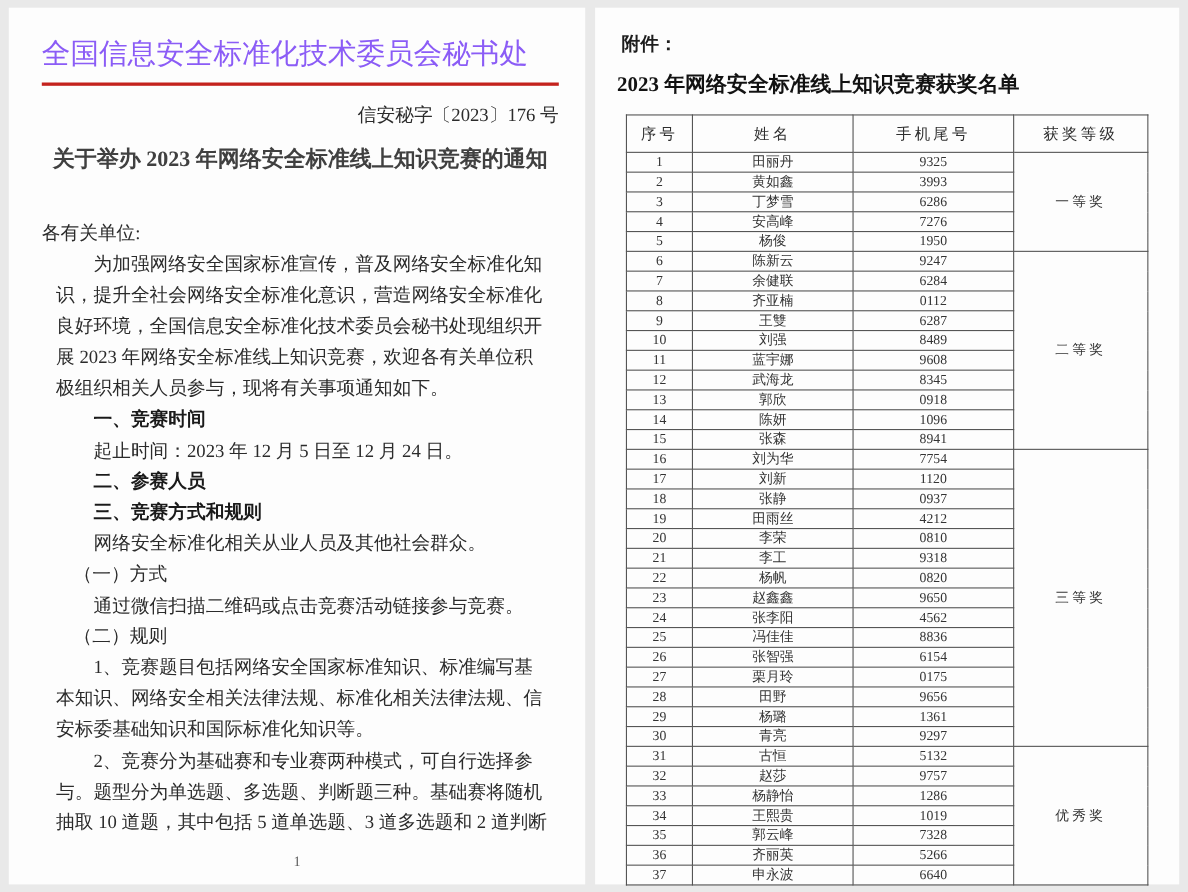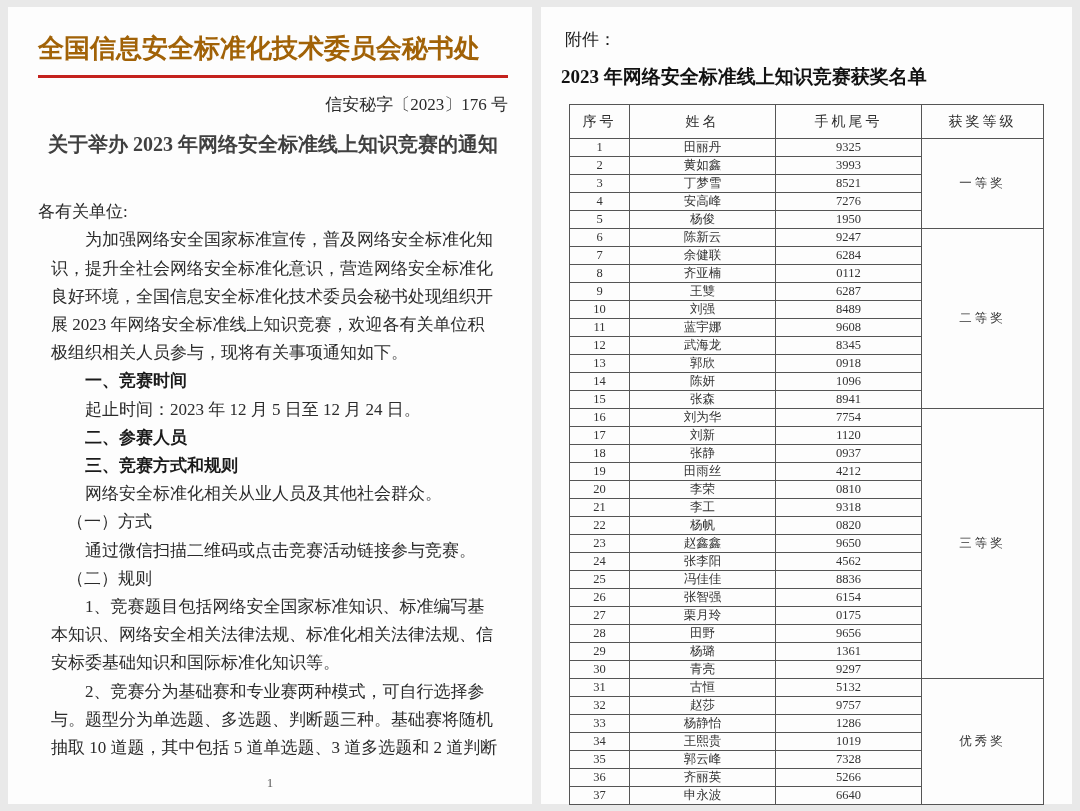--- a/index.html
+++ b/index.html
@@ -7,42 +7,42 @@
     position:relative;width:1080px;height:811px;overflow:hidden;
     background:#e9e9e9;
     font-family:"Liberation Serif","DejaVu Serif",serif;
   }
   .page{position:absolute;top:7px;height:797px;background:#fdfdfd;box-sizing:border-box;}
   .page-left{left:8px;width:524px;padding:0 24px 0 30px;}
   .page-right{left:541px;width:531px;padding:0 20px;}
 
   
   .red-title{
-    margin-top:24px;color:#a16207;font-weight:bold;font-size:26px;
+    margin-top:24px;color:#8b5cf6;font-weight:normal;font-size:26px;
     white-space:nowrap;letter-spacing:0px;
   }
   .red-rule{height:3px;background:#c4221d;margin-top:9px;}
   .doc-number{margin-top:13px;text-align:right;font-size:16px;color:#3d3d3d;}
   .doc-title{
     margin-top:12px;text-align:center;font-size:20px;font-weight:bold;
     color:#404040;white-space:nowrap;
   }
   .body-text{font-size:17px;line-height:28.2px;color:#2b2b2b;}
   .salutation{margin-top:40px;}
   .pre{white-space:pre-line;}
   .indent{text-indent:2em;margin-left:13px;}
   .indent-sub{text-indent:1.7em;}
   .bold{font-weight:bold;color:#1a1a1a;}
   .page-num{
     position:absolute;bottom:13px;left:0;right:0;text-align:center;
     font-size:13px;color:#5c5c5c;
   }
 
   
-  .attachment{margin-top:21px;margin-left:4px;font-size:17px;font-weight:normal;color:#1d1d1d;}
+  .attachment{margin-top:21px;margin-left:4px;font-size:17px;font-weight:bold;color:#1d1d1d;}
   .table-title{margin-top:13px;text-align:left;font-size:19px;font-weight:bold;color:#121212;white-space:nowrap;}
   table.awards{
     border-collapse:collapse;margin:14px auto 0 auto;table-layout:fixed;
     width:474px;
   }
   table.awards th,table.awards td{
     border:1px solid #555;text-align:center;vertical-align:middle;
     padding:0;overflow:hidden;
   }
   table.awards th{
@@ -120,21 +120,21 @@
             <td rowspan="5" class="award-cell">一等奖</td>
           </tr>
           <tr>
             <td>2</td>
             <td>黄如鑫</td>
             <td>3993</td>
           </tr>
           <tr>
             <td>3</td>
             <td>丁梦雪</td>
-            <td>8521</td>
+            <td>6286</td>
           </tr>
           <tr>
             <td>4</td>
             <td>安高峰</td>
             <td>7276</td>
           </tr>
           <tr>
             <td>5</td>
             <td>杨俊</td>
             <td>1950</td>

